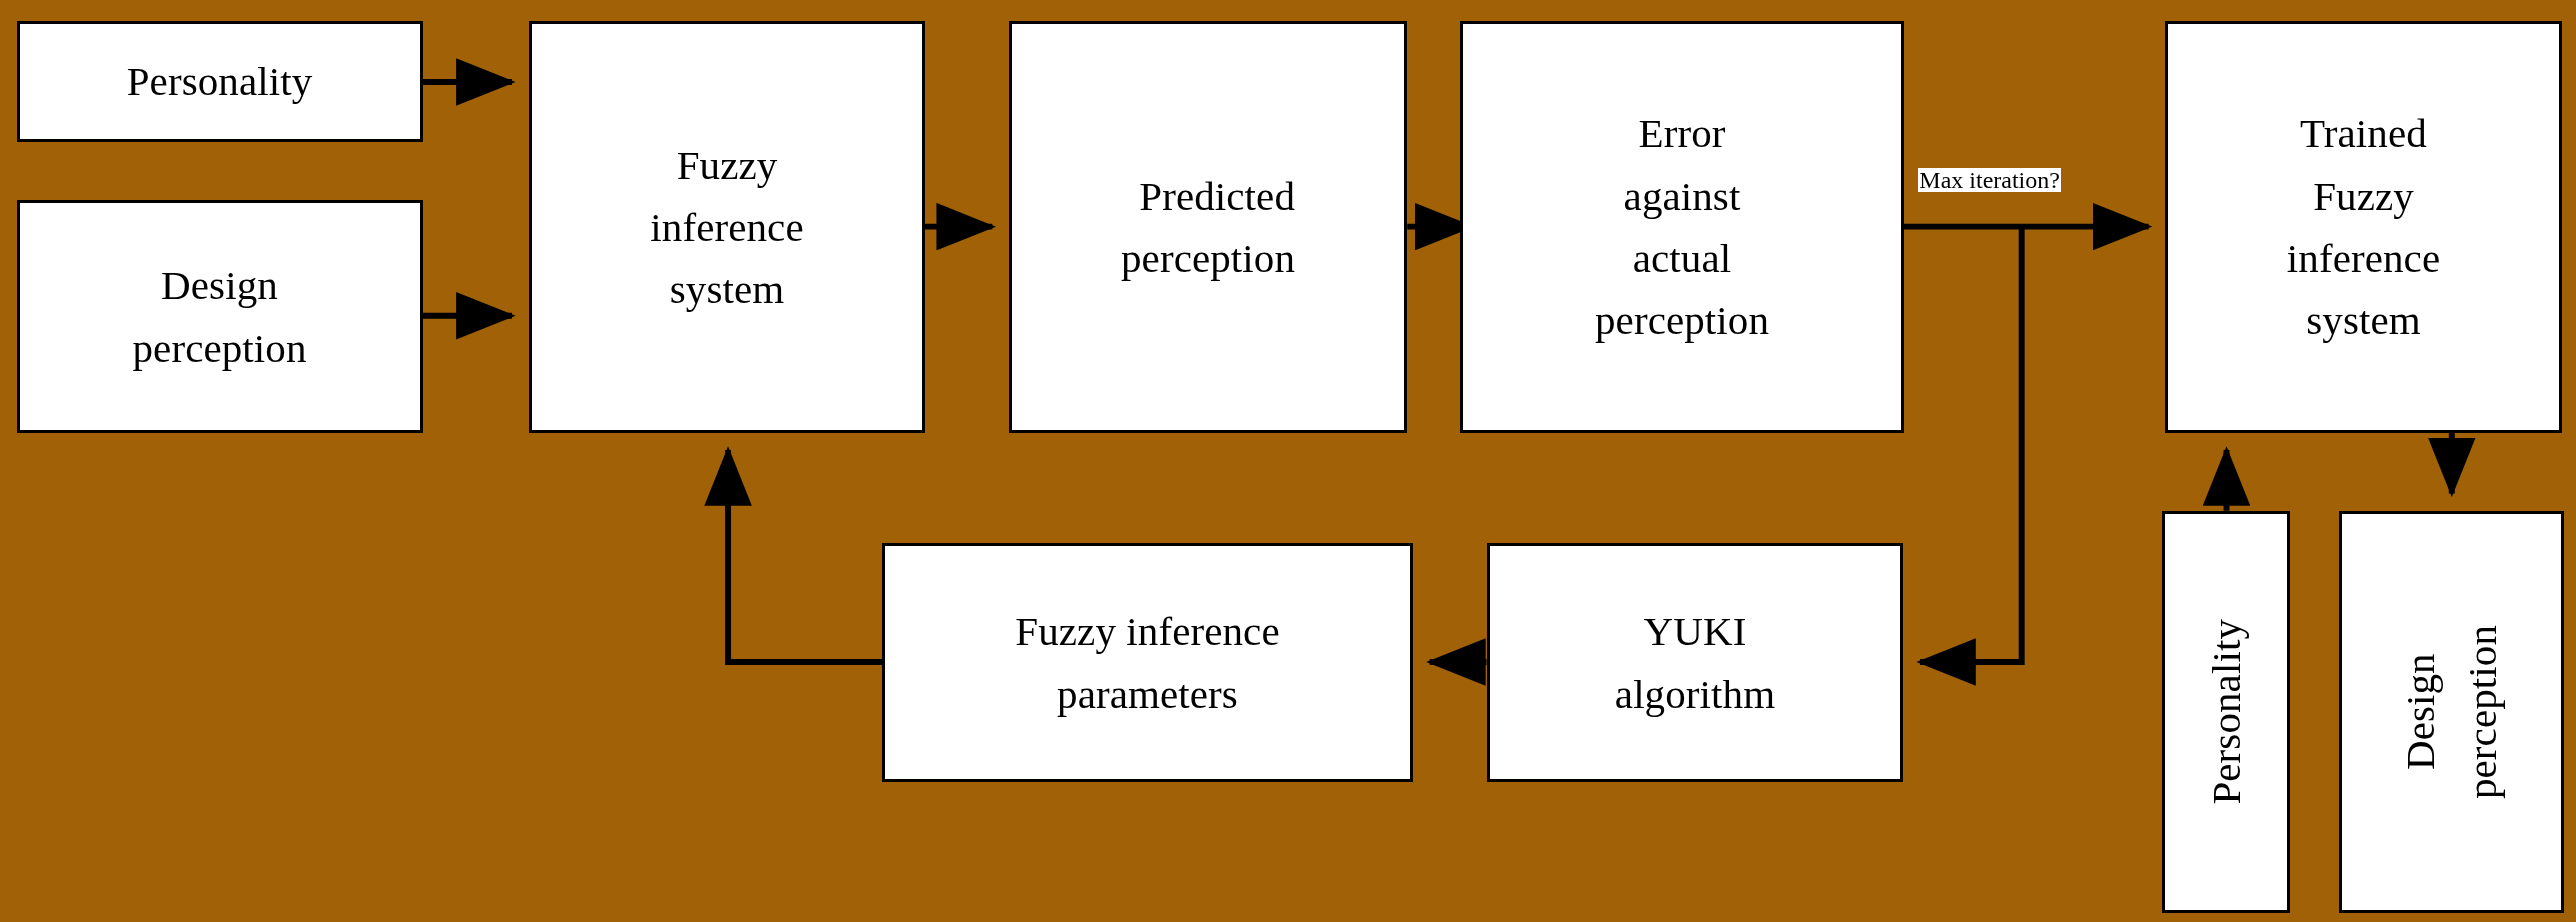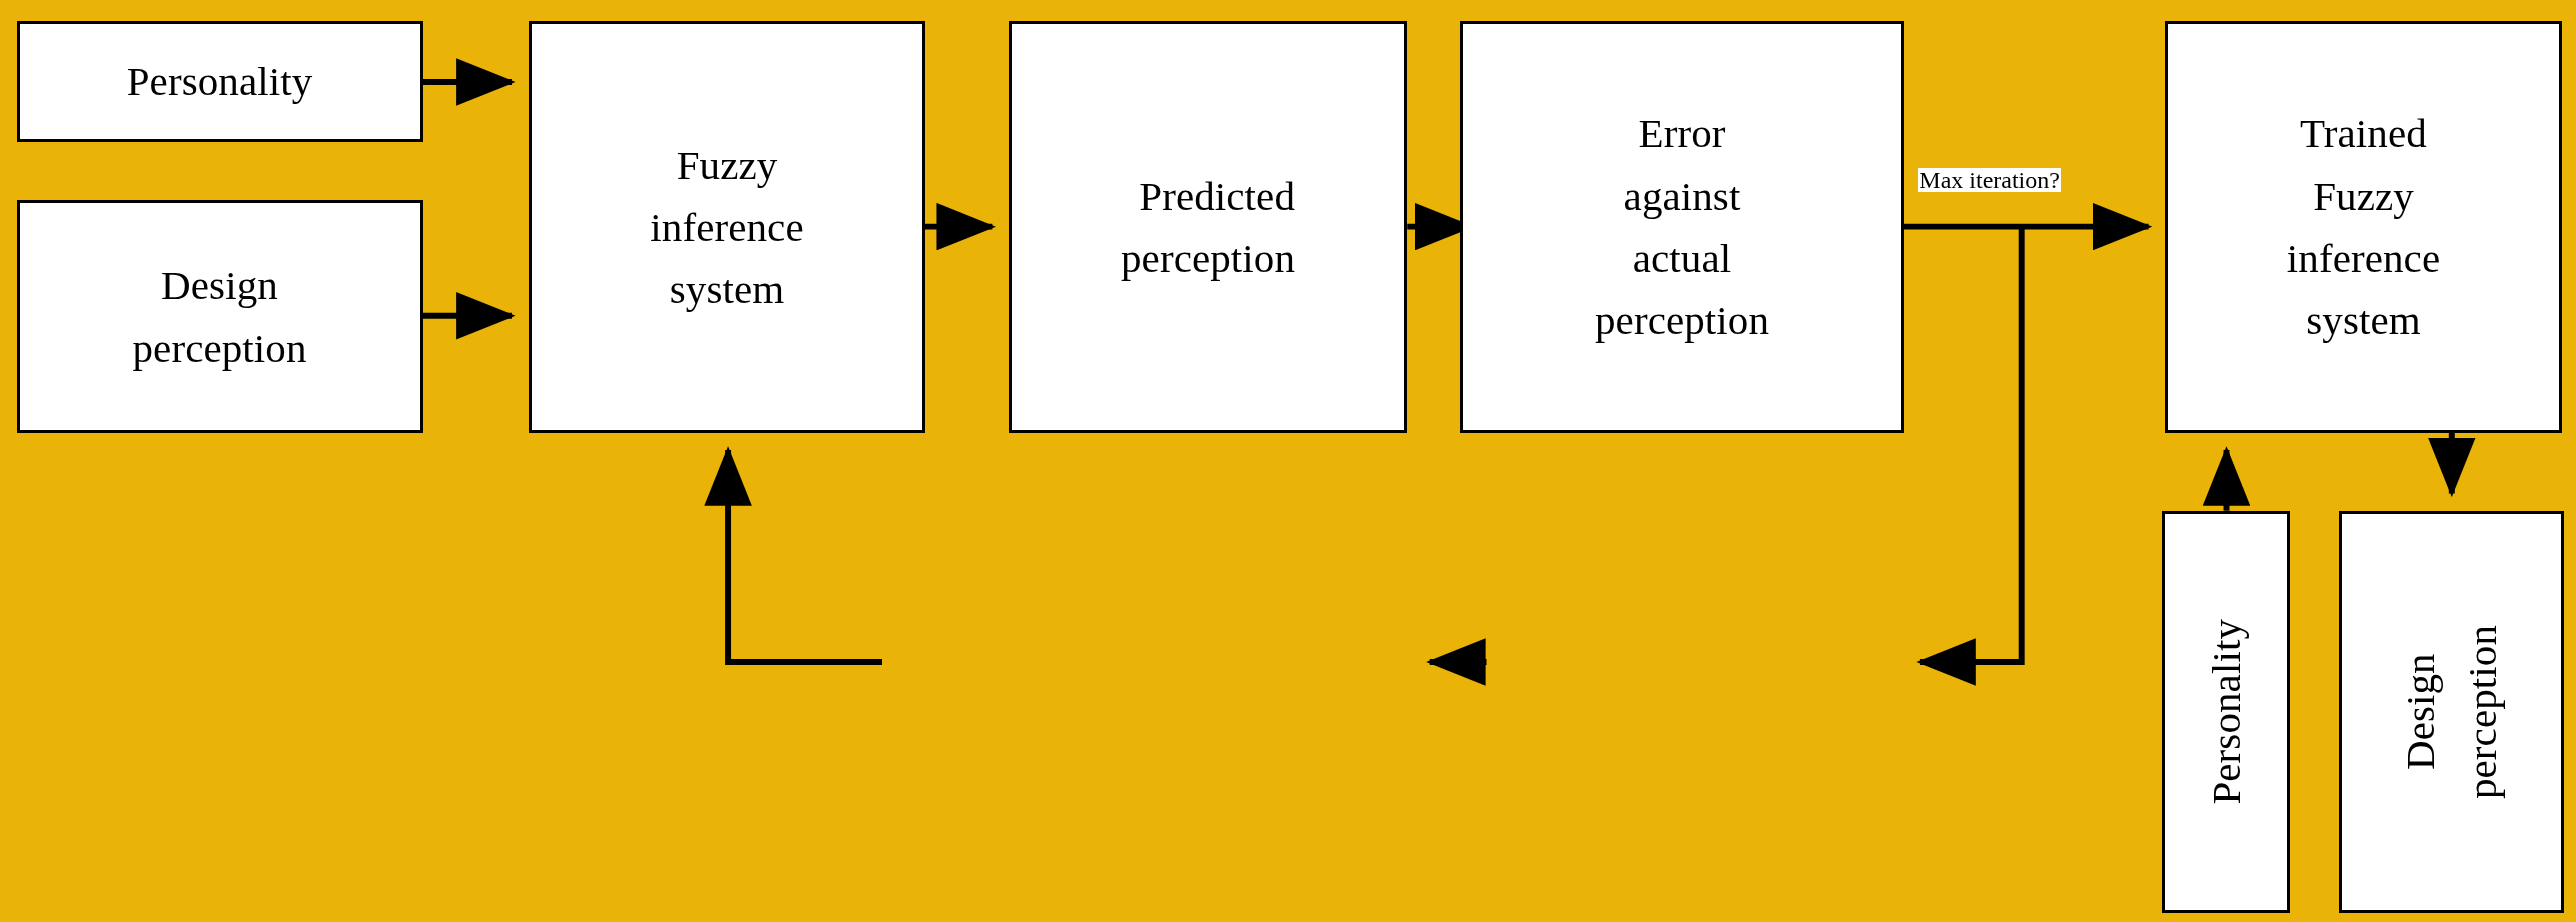--- a/index.html
+++ b/index.html
@@ -9,21 +9,21 @@
     background: #ffffff;
   }
   body {
     font-family: "Liberation Serif", "DejaVu Serif", serif;
     color: #000000;
   }
   #canvas {
     position: relative;
     width: 2576px;
     height: 923px;
-    background: #eab308;
+    background: #a16207;
     overflow: hidden;
   }
   .node {
     position: absolute;
     box-sizing: border-box;
     border: 3.3px solid #000000;
     background: #ffffff;
     display: flex;
     align-items: center;
     justify-content: center;
@@ -126,21 +126,29 @@
 perception</span>
   </div>
 
   <div class="node" style="left:2165px; top:21px; width:397px; height:412px;">
     <span class="label">Trained
 Fuzzy
 inference
 system</span>
   </div>
 
+  <div class="node" style="left:882px; top:543px; width:531px; height:239px;">
+    <span class="label">Fuzzy inference
+parameters</span>
+  </div>
 
+  <div class="node" style="left:1487px; top:543px; width:416px; height:239px;">
+    <span class="label">YUKI
+algorithm</span>
+  </div>
 
   <div class="node vertical" style="left:2162px; top:511px; width:128px; height:402px;">
     <span class="label">Personality</span>
   </div>
 
   <div class="node vertical" style="left:2339px; top:511px; width:225px; height:402px;">
     <span class="label">Design
 perception</span>
   </div>
 

